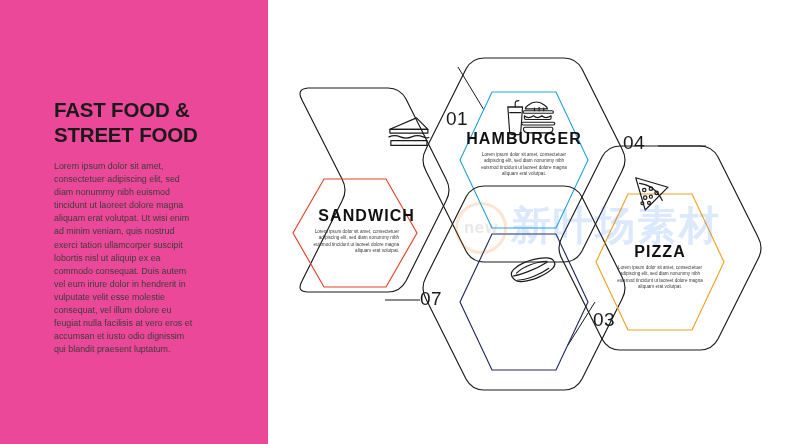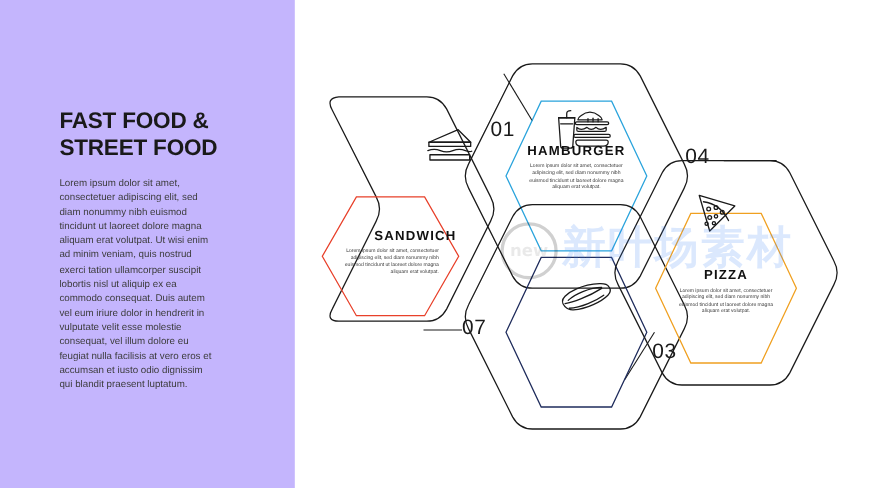--- a/index.html
+++ b/index.html
@@ -7,41 +7,41 @@
     width:800px;height:444px;
     background:#ffffff;
     font-family:"Liberation Sans", sans-serif;
     overflow:hidden;position:relative;
   }
   #stage{position:absolute;inset:0;width:800px;height:444px;}
 
   
   .left-panel{
     position:absolute;left:0;top:0;width:268px;height:444px;
-    background:#c4b5fd;
+    background:#ec4899;
   }
   .page-title{
     position:absolute;left:54px;top:97px;width:190px;
     font-size:20.5px;font-weight:bold;line-height:25px;
     letter-spacing:-0.2px;color:#1a1a1a;white-space:pre-line;
   }
   .body-copy{
     position:absolute;left:54px;top:160px;width:140px;
     font-size:8.9px;line-height:13.1px;color:#3c3c3c;
     text-align:left;
   }
 
   
   .diagram{position:absolute;left:268px;top:0;width:532px;height:444px;}
   .diagram svg{display:block;}
 
   
   .hex-content{position:absolute;text-align:center;width:120px;}
   .hex-title{
-    font-size:12px;font-weight:bold;letter-spacing:1.1px;color:#111;
+    font-size:16px;font-weight:bold;letter-spacing:1.1px;color:#111;
     margin:0 0 4px 0;
   }
   .hex-desc{
     font-size:4.6px;line-height:6.3px;color:#3a3a3a;
     margin:0 auto;width:88px;
   }
   .num{
     position:absolute;font-size:19px;color:#1a1a1a;
     font-family:Liberation Sans, sans-serif;letter-spacing:0.5px;
   }
@@ -51,21 +51,21 @@
     position:absolute;left:455px;top:190px;width:345px;height:70px;
     pointer-events:none;opacity:.18;
   }
   .wm-text{
     font-size:40px;color:#3b82f6;font-weight:bold;
     font-family:"DejaVu Sans", sans-serif;letter-spacing:2px;
     line-height:70px;white-space:nowrap;
   }
   .wm-badge{
     position:absolute;left:0;top:12px;width:46px;height:46px;
-    border-radius:50%;border:3px solid #000000;color:#8a8a8a;
+    border-radius:50%;border:3px solid #f97316;color:#8a8a8a;
     font-size:15px;font-weight:bold;text-align:center;line-height:46px;
     font-family:"DejaVu Sans", sans-serif;
   }
 </style>
 </head>
 <body>
 
 <div id="stage">
 
   <div class="left-panel">

